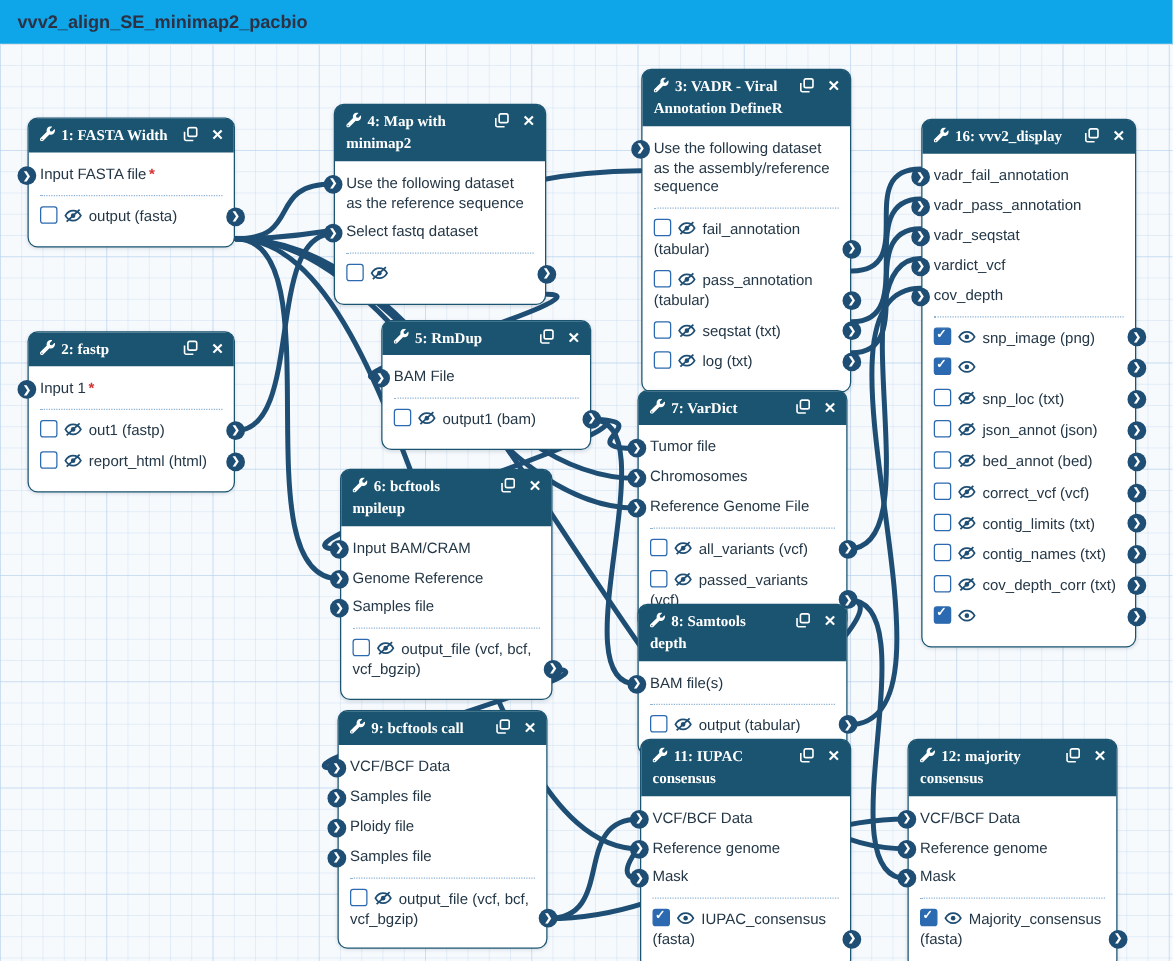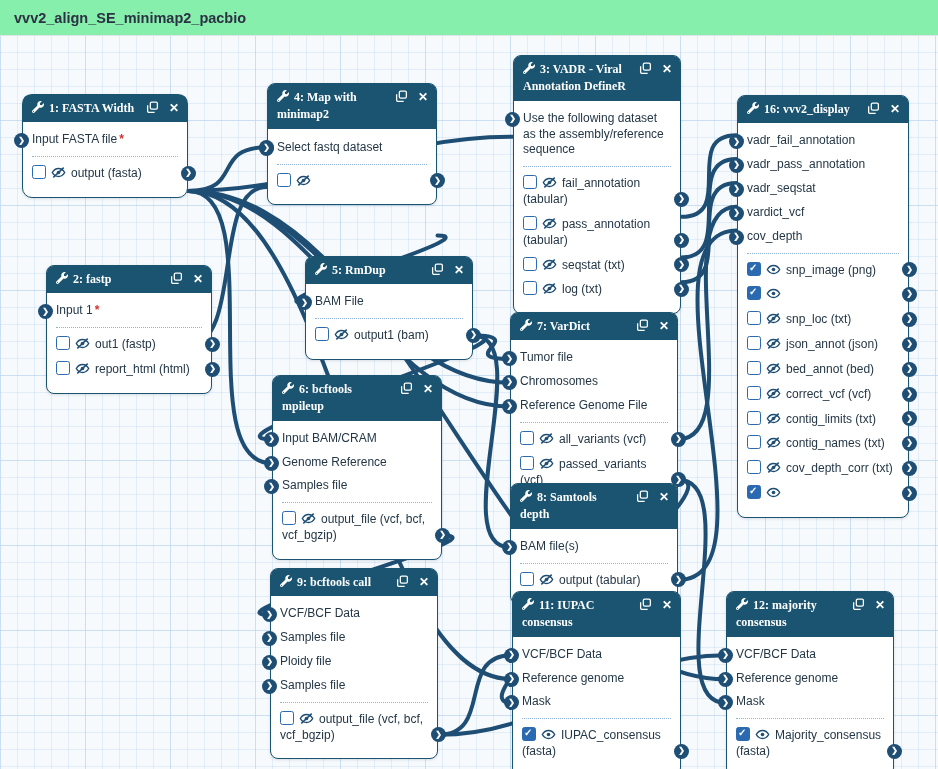--- a/index.html
+++ b/index.html
@@ -1,17 +1,17 @@
 <!DOCTYPE html>
 <html><head>
 <meta charset="utf-8">
 <style>
   html,body{margin:0;padding:0;width:938px;height:769px;overflow:hidden;
     font-family:"Liberation Sans", sans-serif;}
-  .topbar{position:absolute;top:0;left:0;right:0;height:35px;background:#86efac;
+  .topbar{position:absolute;top:0;left:0;right:0;height:35px;background:#0ea5e9;
     border-bottom:1px solid #e1e5ea;display:flex;align-items:center;z-index:60;}
   .topbar .title{margin-left:14px;font-size:14.5px;font-weight:700;color:#2c3143;}
   .canvas{position:absolute;top:35px;left:0;width:938px;height:734px;
     background-color:#f7fafd;
     background-image:
       linear-gradient(rgba(186,212,238,.55) 1px, transparent 1px),
       linear-gradient(90deg, rgba(186,212,238,.55) 1px, transparent 1px),
       linear-gradient(rgba(186,212,238,.35) 1px, transparent 1px),
       linear-gradient(90deg, rgba(186,212,238,.35) 1px, transparent 1px);
     background-size:85px 85px,85px 85px,17px 17px,17px 17px;}
@@ -66,41 +66,41 @@
       <path d="M 438.5 699.859375 C 493.5 699.859375, 456.5 620.28125, 511.5 620.28125" fill="none" stroke="#1f4e74" stroke-width="4" stroke-linecap="round"></path>
       <path d="M 438.5 699.859375 C 553.3 699.859375, 610.7 620.28125, 725.5 620.28125" fill="none" stroke="#1f4e74" stroke-width="4" stroke-linecap="round"></path>
       <path d="M 678.5 404.203125 C 748.23125 404.203125, 666.76875 171.765625, 736.5 171.765625" fill="none" stroke="#1f4e74" stroke-width="4" stroke-linecap="round"></path>
       <path d="M 678.5 444.859375 C 745.4234375 444.859375, 444.5765625 667.9375, 511.5 667.9375" fill="none" stroke="#1f4e74" stroke-width="4" stroke-linecap="round"></path>
       <path d="M 678.5 444.859375 C 745.4234375 444.859375, 658.5765625 667.9375, 725.5 667.9375" fill="none" stroke="#1f4e74" stroke-width="4" stroke-linecap="round"></path>
       <path d="M 678.5 544.9375 C 783.303125 544.9375, 631.696875 195.59375, 736.5 195.59375" fill="none" stroke="#1f4e74" stroke-width="4" stroke-linecap="round"></path>
       <path d="M 681.5 181.8125 C 736.5 181.8125, 681.5 100.28125, 736.5 100.28125" fill="none" stroke="#1f4e74" stroke-width="4" stroke-linecap="round"></path>
       <path d="M 681.5 222.46875 C 736.5 222.46875, 681.5 124.109375, 736.5 124.109375" fill="none" stroke="#1f4e74" stroke-width="4" stroke-linecap="round"></path>
       <path d="M 681.5 247.296875 C 736.5 247.296875, 681.5 147.9375, 736.5 147.9375" fill="none" stroke="#1f4e74" stroke-width="4" stroke-linecap="round"></path>
     </svg>
-<div class="node" style="left: 22px; top: 59px; width: 164px; border-radius: 10px;">
+<div class="node" style="left: 22px; top: 59px; width: 164px;">
       <div class="node-header"><svg width="12" height="12" viewBox="0 0 512 512" class="wrench">
           <path fill="#fff" d="M507.7 109.1c-2.2-9-13.5-12.1-20.1-5.5l-74.4 74.4-67.9-11.3-11.3-67.9 74.4-74.4c6.6-6.6 3.4-17.9-5.7-20.2C355.3-7.5 303.2 5.2 266.2 42.2c-39.6 39.6-50.6 97.1-34 147.2L18.7 402.8c-25 25-25 65.5 0 90.5s65.5 25 90.5 0l213.2-213.2c50.1 16.7 107.5 5.7 147.4-34.2 37.1-37.1 49.7-89.3 37.9-136.8zM64 472c-13.3 0-24-10.7-24-24s10.7-24 24-24 24 10.7 24 24-10.7 24-24 24z"></path>
         </svg><span>1: FASTA Width</span><span class="hicons">
           <svg width="13" height="13" viewBox="0 0 24 24" class="hicon">
             <rect x="8" y="2" width="13" height="13" rx="2.5" fill="none" stroke="#fff" stroke-width="2.4"></rect>
             <path d="M16 21H5.5A2.5 2.5 0 0 1 3 18.5V8" fill="none" stroke="#fff" stroke-width="2.4"></path>
           </svg>
           <span class="hicon">✕</span>
         </span></div>
       <div class="node-body">
         <div class="row"><span class="term in">❯</span><span>Input FASTA file</span><span class="req">*</span></div>
         <div class="sep"></div>
         <div class="row"><span class="cb"></span><svg width="15" height="13" viewBox="0 0 22 20" class="eye">
             <path d="M1.5 10S5 3.8 11 3.8 20.5 10 20.5 10 17 16.2 11 16.2 1.5 10 1.5 10z" fill="none" stroke="#1f4e74" stroke-width="2.2"></path>
             <circle cx="11" cy="10" r="2.8" fill="#1f4e74"></circle>
             <line x1="3" y1="17.5" x2="19" y2="2.5" stroke="#1f4e74" stroke-width="2.2"></line>
           </svg><span>output (fasta)</span><span class="term out">❯</span></div>
       </div>
     </div>
-    <div class="node" style="left: 22px; top: 230px; width: 164px; margin-left: 24px;">
+    <div class="node" style="left: 22px; top: 230px; width: 164px;">
       <div class="node-header"><svg width="12" height="12" viewBox="0 0 512 512" class="wrench">
           <path fill="#fff" d="M507.7 109.1c-2.2-9-13.5-12.1-20.1-5.5l-74.4 74.4-67.9-11.3-11.3-67.9 74.4-74.4c6.6-6.6 3.4-17.9-5.7-20.2C355.3-7.5 303.2 5.2 266.2 42.2c-39.6 39.6-50.6 97.1-34 147.2L18.7 402.8c-25 25-25 65.5 0 90.5s65.5 25 90.5 0l213.2-213.2c50.1 16.7 107.5 5.7 147.4-34.2 37.1-37.1 49.7-89.3 37.9-136.8zM64 472c-13.3 0-24-10.7-24-24s10.7-24 24-24 24 10.7 24 24-10.7 24-24 24z"></path>
         </svg><span>2: fastp</span><span class="hicons">
           <svg width="13" height="13" viewBox="0 0 24 24" class="hicon">
             <rect x="8" y="2" width="13" height="13" rx="2.5" fill="none" stroke="#fff" stroke-width="2.4"></rect>
             <path d="M16 21H5.5A2.5 2.5 0 0 1 3 18.5V8" fill="none" stroke="#fff" stroke-width="2.4"></path>
           </svg>
           <span class="hicon">✕</span>
         </span></div>
       <div class="node-body">
@@ -157,21 +157,21 @@
       <div class="node-header"><svg width="12" height="12" viewBox="0 0 512 512" class="wrench">
           <path fill="#fff" d="M507.7 109.1c-2.2-9-13.5-12.1-20.1-5.5l-74.4 74.4-67.9-11.3-11.3-67.9 74.4-74.4c6.6-6.6 3.4-17.9-5.7-20.2C355.3-7.5 303.2 5.2 266.2 42.2c-39.6 39.6-50.6 97.1-34 147.2L18.7 402.8c-25 25-25 65.5 0 90.5s65.5 25 90.5 0l213.2-213.2c50.1 16.7 107.5 5.7 147.4-34.2 37.1-37.1 49.7-89.3 37.9-136.8zM64 472c-13.3 0-24-10.7-24-24s10.7-24 24-24 24 10.7 24 24-10.7 24-24 24z"></path>
         </svg><span>4: Map with minimap2</span><span class="hicons">
           <svg width="13" height="13" viewBox="0 0 24 24" class="hicon">
             <rect x="8" y="2" width="13" height="13" rx="2.5" fill="none" stroke="#fff" stroke-width="2.4"></rect>
             <path d="M16 21H5.5A2.5 2.5 0 0 1 3 18.5V8" fill="none" stroke="#fff" stroke-width="2.4"></path>
           </svg>
           <span class="hicon">✕</span>
         </span></div>
       <div class="node-body">
-        <div class="row"><span class="term in">❯</span></div>
+        <div class="row"><span class="term in">❯</span><span>Use the following dataset as the reference sequence</span></div>
         <div class="row"><span class="term in">❯</span><span>Select fastq dataset</span></div>
         <div class="sep"></div>
         <div class="row"><span class="cb"></span><svg width="15" height="13" viewBox="0 0 22 20" class="eye">
             <path d="M1.5 10S5 3.8 11 3.8 20.5 10 20.5 10 17 16.2 11 16.2 1.5 10 1.5 10z" fill="none" stroke="#1f4e74" stroke-width="2.2"></path>
             <circle cx="11" cy="10" r="2.8" fill="#1f4e74"></circle>
             <line x1="3" y1="17.5" x2="19" y2="2.5" stroke="#1f4e74" stroke-width="2.2"></line>
           </svg><span class="term out">❯</span></div>
       </div>
     </div>
     <div class="node" style="left: 305px; top: 221px; width: 166px;">

